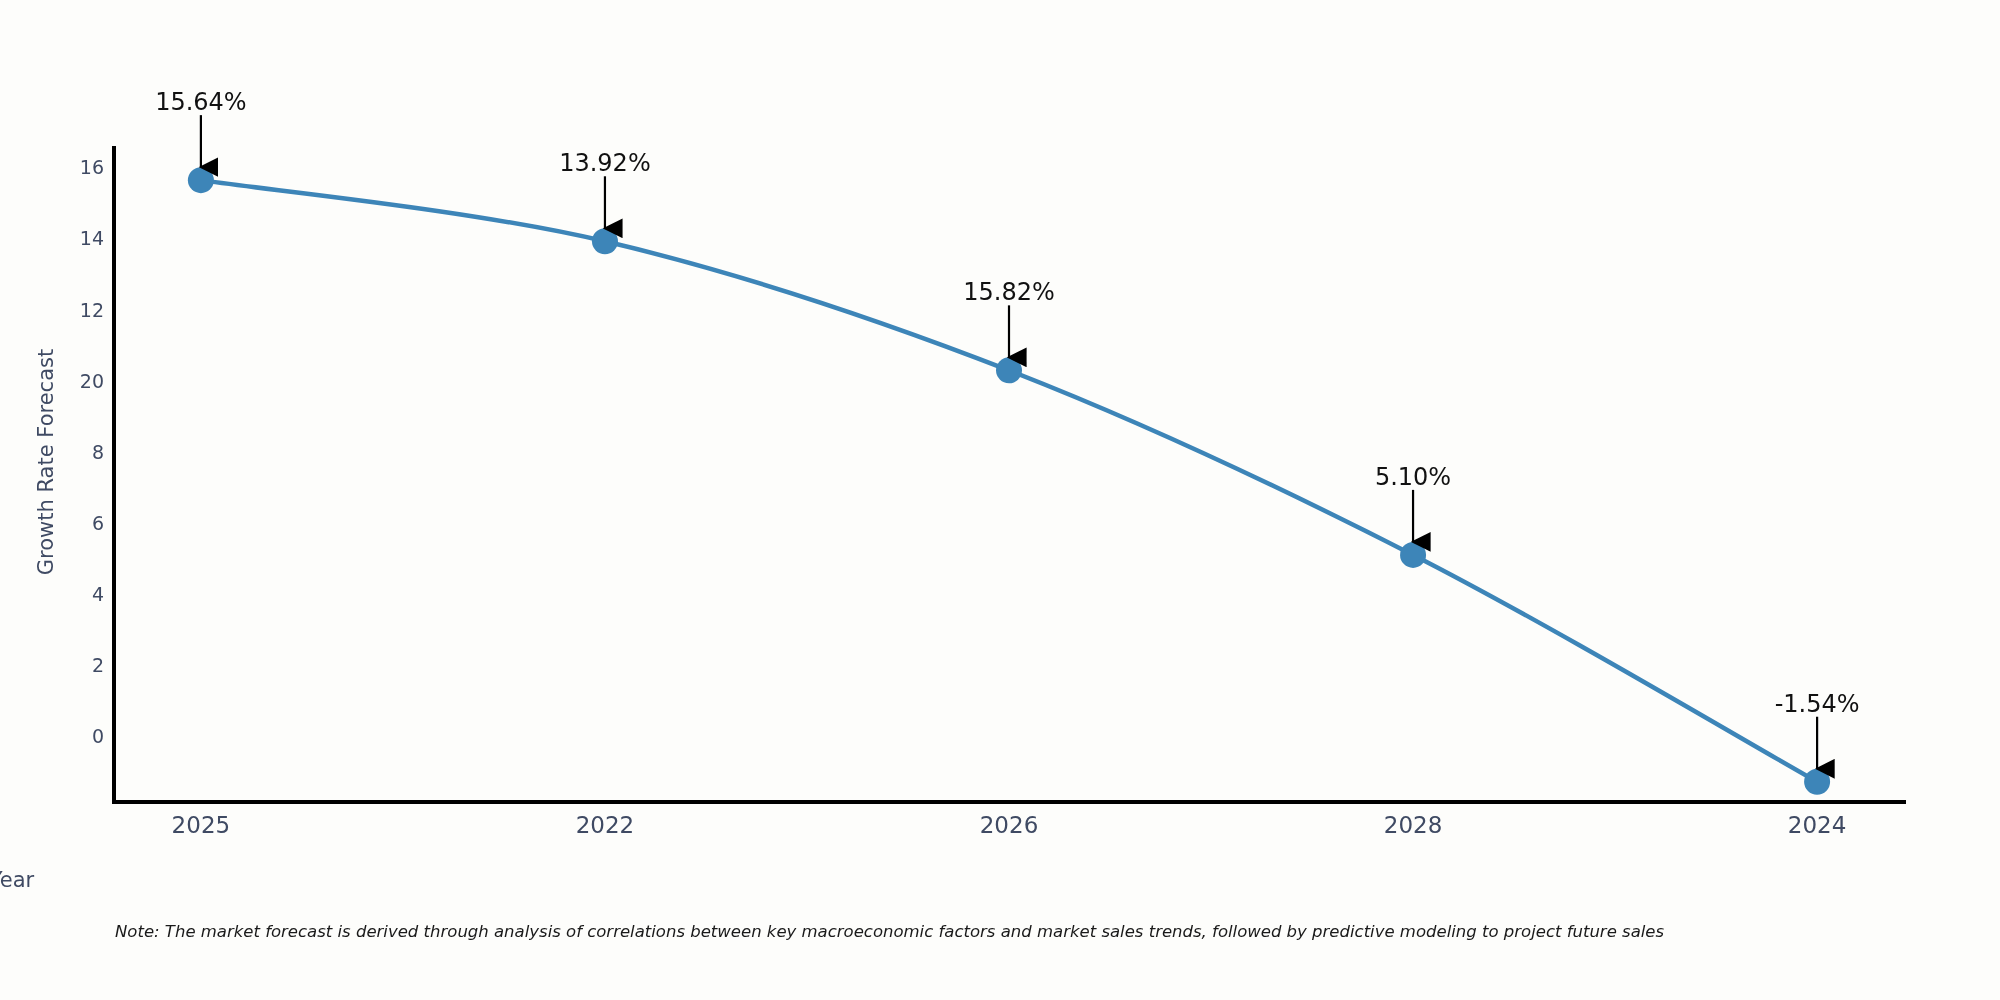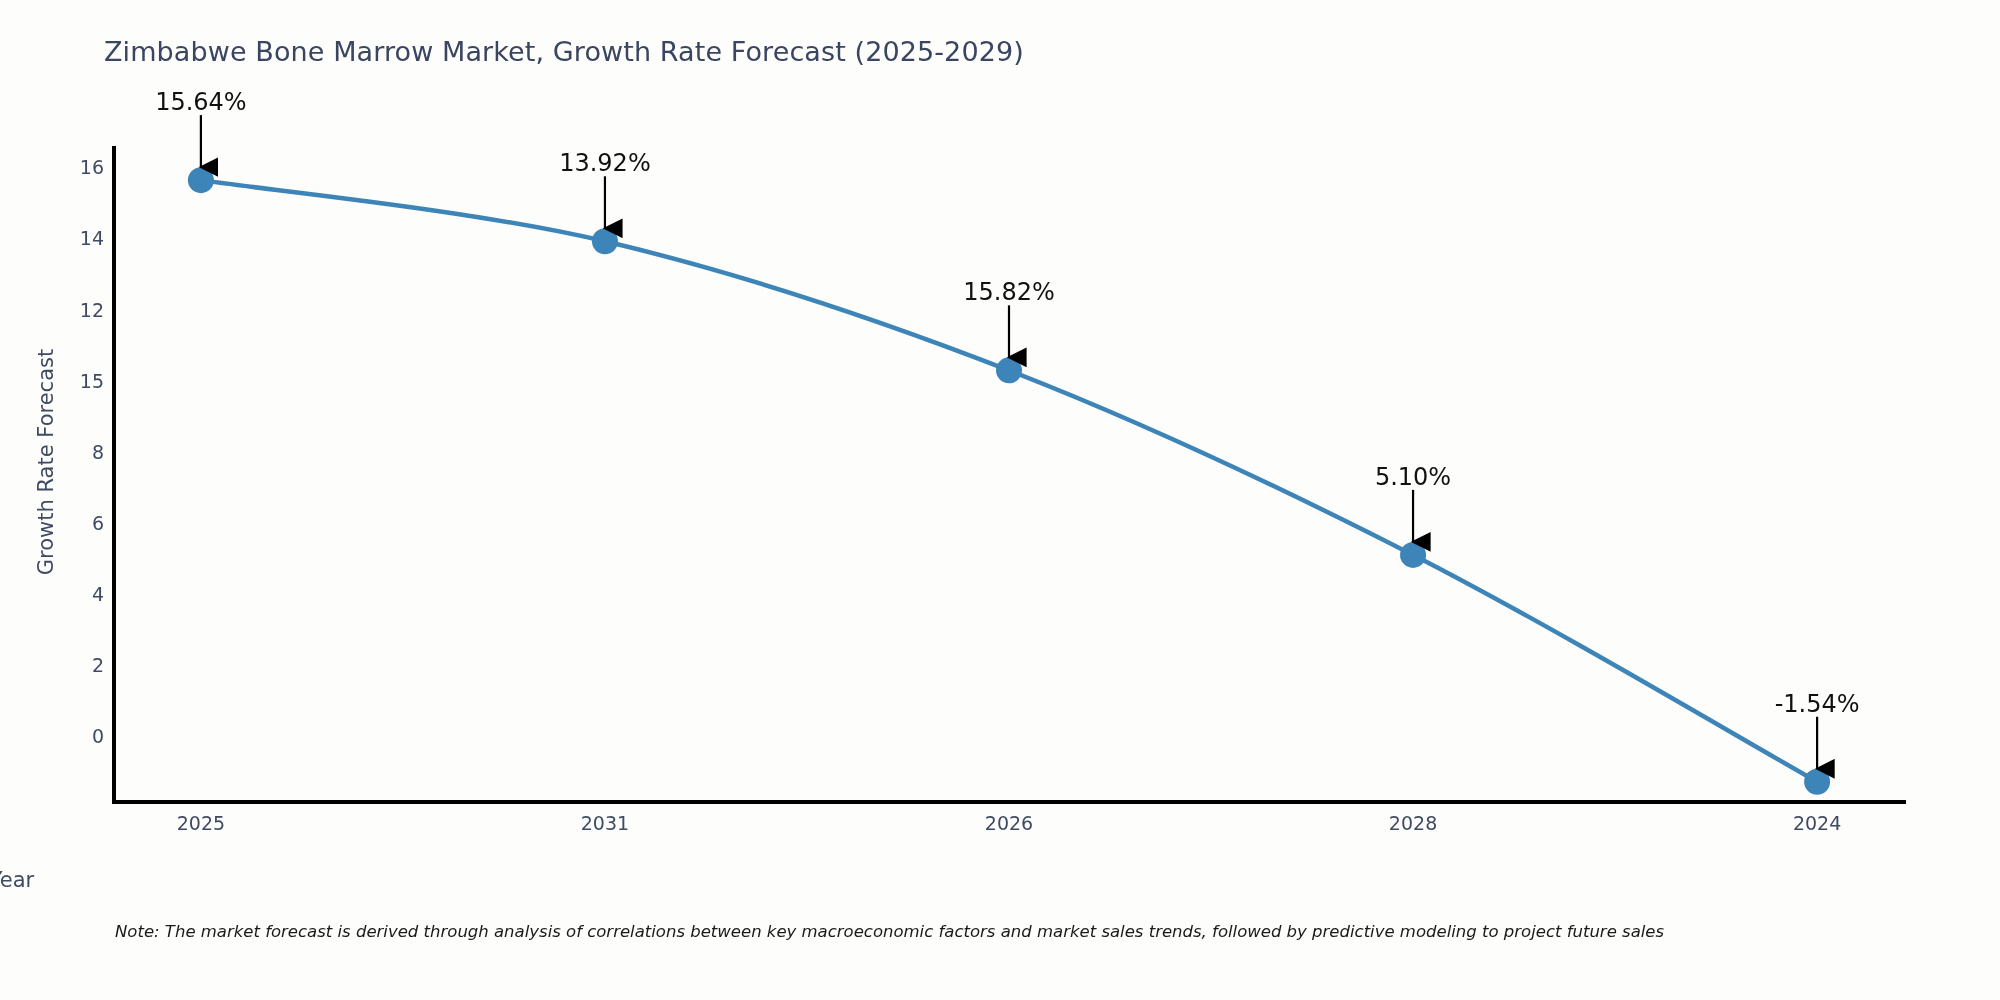--- a/index.html
+++ b/index.html
@@ -72,21 +72,21 @@
     text-align:right;
     font-size:19px;
     color:#3f4a63;
     transform:translateY(-50%);
   }
   .ytick-wrap{position:absolute;left:24px;top:0;width:80px;height:1000px;}
 
   .xtick-label{
     position:absolute;
     top:812px;
-    font-size:19px;
+    font-size:23px;
     color:#3f4a63;
     transform:translateX(-50%);
   }
 
   svg.plot{
     position:absolute;
     left:0; top:0;
     width:2000px; height:1000px;
     overflow:visible;
   }
@@ -97,45 +97,44 @@
     color:#111;
     transform:translateX(-50%);
     white-space:nowrap;
   }
 </style>
 </head>
 <body>
 
 <div id="root">
 
-  <div class="chart-title">Zimbabwe Bone Marrow Market, Growth Rate Forecast (2025-2029)</div>
 
   <div class="ylabel">Growth Rate Forecast</div>
 
   <div class="xlabel">
     <span class="xl-inner">Year</span>
   </div>
 
   <div class="spine-y"></div>
   <div class="spine-x"></div>
 
   <div class="ytick-wrap" id="ytick-wrap">
       <div class="ytick-label" style="top: 736.222px;">0</div>
       <div class="ytick-label" style="top: 665.111px;">2</div>
       <div class="ytick-label" style="top: 594px;">4</div>
       <div class="ytick-label" style="top: 522.889px;">6</div>
       <div class="ytick-label" style="top: 451.778px;">8</div>
-      <div class="ytick-label" style="top: 380.667px;">15</div>
+      <div class="ytick-label" style="top: 380.667px;">20</div>
       <div class="ytick-label" style="top: 309.556px;">12</div>
       <div class="ytick-label" style="top: 238.444px;">14</div>
       <div class="ytick-label" style="top: 167.333px;">16</div>
     </div>
   <div id="xtick-wrap">
       <div class="xtick-label" style="left: 200.892px;">2025</div>
-      <div class="xtick-label" style="left: 604.946px;">2031</div>
+      <div class="xtick-label" style="left: 604.946px;">2022</div>
       <div class="xtick-label" style="left: 1009px;">2026</div>
       <div class="xtick-label" style="left: 1413.05px;">2028</div>
       <div class="xtick-label" style="left: 1817.11px;">2024</div>
     </div>
 
   <svg class="plot" id="plot-svg" viewBox="0 0 2000 1000" preserveAspectRatio="none">
     <defs>
       <marker id="arrowhead" markerWidth="9" markerHeight="9" refX="4.5" refY="8" orient="auto" markerUnits="strokeWidth">
         <path d="M0,0 L9,0 L4.5,9 Z" fill="#000"></path>
       </marker>

